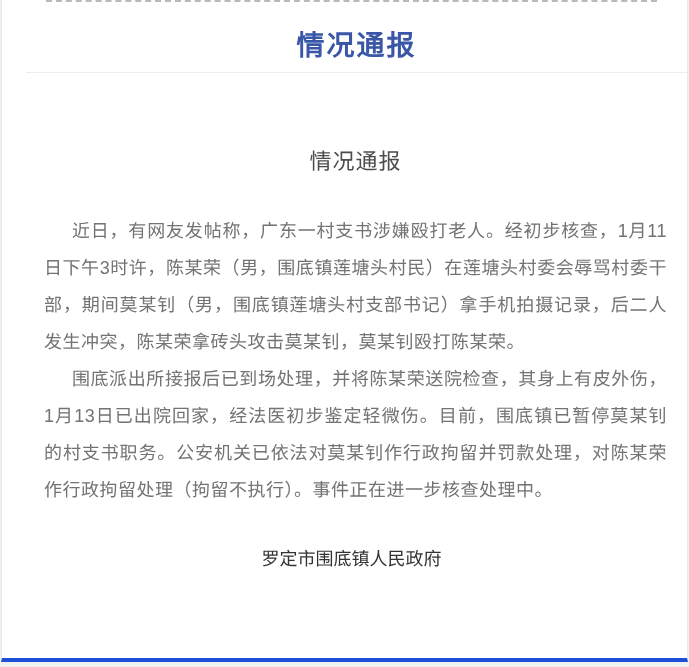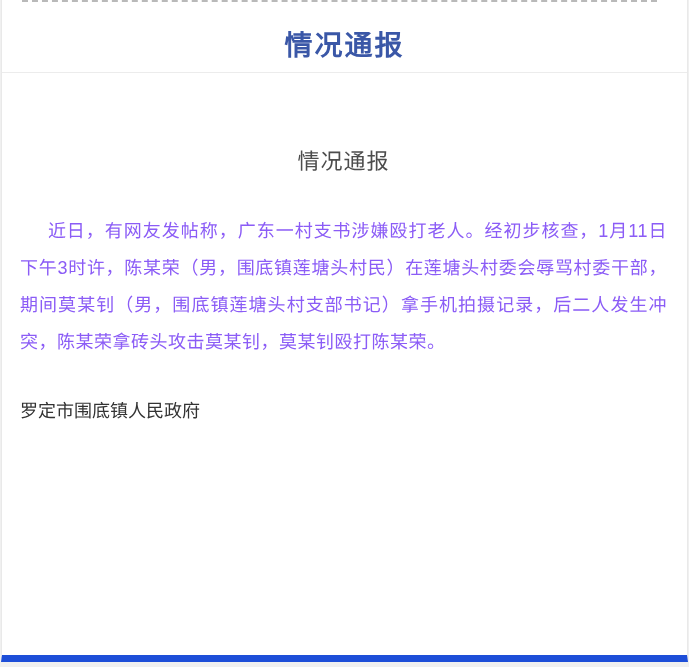--- a/index.html
+++ b/index.html
@@ -15,21 +15,22 @@
     overflow: hidden;
   }
   .card {
     position: relative;
     width: 687px;
     height: 662px;
     margin: 0 auto;
     background: #ffffff;
     border-left: 1px solid #e9e9e9;
     border-right: 1px solid #e9e9e9;
-    border-bottom: 7px solid #1d4ed8;
+    border-bottom: 4px solid #1d4ed8;
+    padding-left: 24px;
   }
   .dashed-top {
     margin: 0 30px 0 20px;
     padding-top: 2px;
     border-top: 2px dashed #b9b9b9;
   }
   .main-title {
     margin-top: 24px;
     text-align: center;
     font-size: 28px;
@@ -58,33 +59,33 @@
     margin-top: 74px;
     text-align: center;
     font-size: 22px;
     line-height: 30px;
     font-weight: normal;
     color: #4c4c4c;
     letter-spacing: 1px;
   }
   .article-body {
     margin-top: 36px;
-    color: #8b5cf6;
+    color: #737373;
     font-size: 18px;
     line-height: 37px;
   }
   .para {
     text-indent: 1.55em;
     text-align: justify;
     letter-spacing: 0.5px;
   }
   .signature-block {
     margin-top: 36px;
     padding-right: 8px;
-    text-align: left;
+    text-align: center;
     color: #333333;
     font-size: 18px;
   }
   .signature { line-height: 28px; }
   .sign-date  { line-height: 28px; margin-top: 12px; }
 </style>
 </head>
 <body>
 
 <div class="page">
@@ -95,20 +96,21 @@
     <h1 class="main-title">情况通报</h1>
 
 
     <hr class="divider">
 
     <div class="article">
       <h2 class="article-title">情况通报</h2>
 
       <div class="article-body">
         <p class="para">近日，有网友发帖称，广东一村支书涉嫌殴打老人。经初步核查，1月11日下午3时许，陈某荣（男，围底镇莲塘头村民）在莲塘头村委会辱骂村委干部，期间莫某钊（男，围底镇莲塘头村支部书记）拿手机拍摄记录，后二人发生冲突，陈某荣拿砖头攻击莫某钊，莫某钊殴打陈某荣。</p>
+        <p class="para">围底派出所接报后已到场处理，并将陈某荣送院检查，其身上有皮外伤，1月13日已出院回家，经法医初步鉴定轻微伤。目前，围底镇已暂停莫某钊的村支书职务。公安机关已依法对莫某钊作行政拘留并罚款处理，对陈某荣作行政拘留处理（拘留不执行）。事件正在进一步核查处理中。</p>
       </div>
 
       <div class="signature-block">
         <div class="signature">罗定市围底镇人民政府</div>
       </div>
     </div>
 
   </div>
 </div>
 

